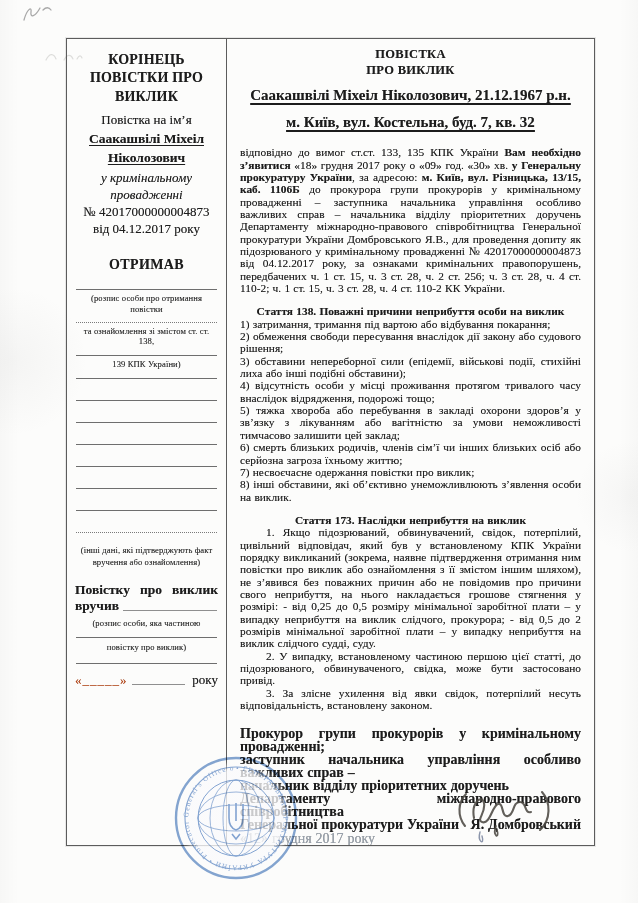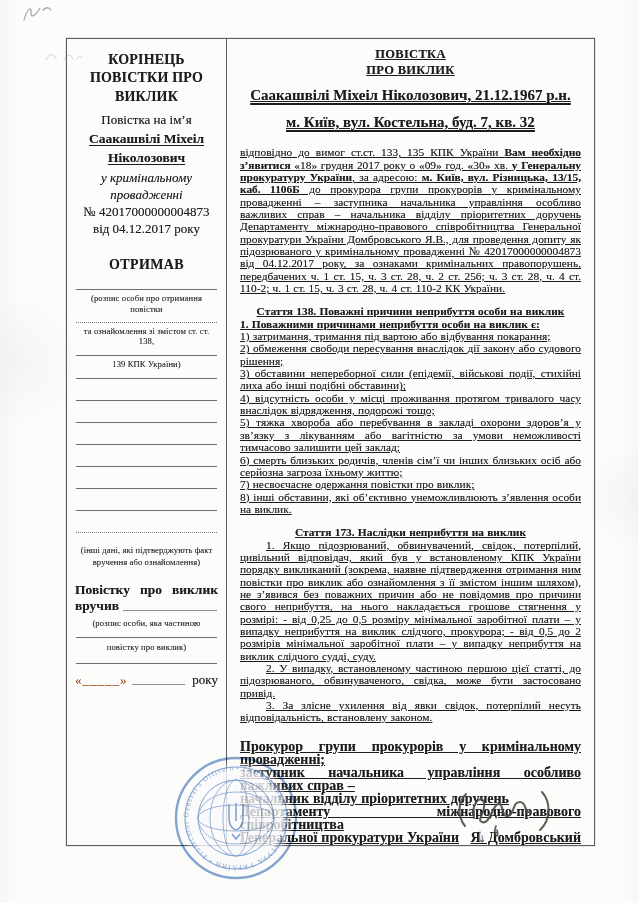--- a/index.html
+++ b/index.html
@@ -8,21 +8,21 @@
   .page{position:relative;width:638px;height:903px;margin:0 auto;background:#fcfcfb;overflow:hidden;color:#1c1c1c;}
   .scan-noise{position:absolute;inset:0;pointer-events:none;
     background:
       radial-gradient(circle at 2% 40%, rgba(120,120,120,.06), transparent 9%),
       radial-gradient(circle at 99% 55%, rgba(120,120,120,.05), transparent 7%),
       linear-gradient(90deg, rgba(0,0,0,.02), transparent 3%, transparent 97%, rgba(0,0,0,.02));}
   .doc-table{position:absolute;left:66px;top:38px;width:527px;height:806px;
     border:1.6px solid #5c5c5c;display:flex;box-shadow:0 0 0 1px rgba(90,90,90,.12);
     text-shadow:0 0 .4px rgba(20,20,20,.45);}
   .col-left{width:160px;border-right:1.6px solid #5c5c5c;padding:12px 8px 0 8px;box-sizing:border-box;text-align:center;}
-  .col-right{flex:1;padding:8px 13px 16px 13px;box-sizing:border-box;overflow:hidden;text-decoration:underline;}
+  .col-right{flex:1;padding:8px 13px 16px 13px;box-sizing:border-box;overflow:hidden;}
 
   
   .stub-title{font-weight:700;font-size:14px;line-height:1.32;letter-spacing:.2px;}
   .stub-sub{font-size:13px;margin-top:6px;}
   .stub-name{font-weight:700;font-size:13.5px;line-height:1.35;margin-top:2px;
     text-decoration:underline;text-decoration-thickness:1.4px;text-underline-offset:2px;}
   .stub-case{font-size:13px;line-height:1.3;margin-top:3px;font-style:italic;}
   .stub-num,.stub-date{font-size:13px;line-height:1.3;}
   .stub-received{font-weight:700;font-size:14px;margin-top:20px;letter-spacing:.4px;}
   .rule{height:0;border-bottom:1.2px solid #6e6e6e;margin:0 1px;}
@@ -130,21 +130,20 @@
     <div class="col-right">
       <div class="s-title">ПОВІСТКА</div>
       <div class="s-title">ПРО ВИКЛИК</div>
       <div class="s-name">Саакашвілі Міхеіл Ніколозович, 21.12.1967 р.н.</div>
       <div class="s-addr">м. Київ, вул. Костельна, буд. 7, кв. 32</div>
 
       <div class="bodytext">
         <div class="p"><span>відповідно до вимог ст.ст. 133, 135 КПК України </span><span class="b">Вам необхідно з’явитися </span><span>«18» грудня 2017 року о «09» год. «30» хв. </span><span class="b">у Генеральну прокуратуру України</span><span>, за адресою: </span><span class="b">м. Київ, вул. Різницька, 13/15, каб. 1106Б</span><span> до прокурора групи прокурорів у кримінальному провадженні – заступника начальника управління особливо важливих справ – начальника відділу пріоритетних доручень Департаменту міжнародно-правового співробітництва Генеральної прокуратури України Домбровського Я.В., для проведення допиту як підозрюваного у кримінальному провадженні № 42017000000004873 від 04.12.2017 року, за ознаками кримінальних правопорушень, передбачених ч. 1 ст. 15, ч. 3 ст. 28, ч. 2 ст. 256; ч. 3 ст. 28, ч. 4 ст. 110-2; ч. 1 ст. 15, ч. 3 ст. 28, ч. 4 ст. 110-2 КК України.</span></div>
 
         <div class="art-head">Стаття 138. Поважні причини неприбуття особи на виклик</div>
-        <div class="p art-intro">1. Поважними причинами неприбуття особи на виклик є:</div>
         <div>
             <div class="p">1) затримання, тримання під вартою або відбування покарання;</div>
             <div class="p">2) обмеження свободи пересування внаслідок дії закону або судового рішення;</div>
             <div class="p">3) обставини непереборної сили (епідемії, військові події, стихійні лиха або інші подібні обставини);</div>
             <div class="p">4) відсутність особи у місці проживання протягом тривалого часу внаслідок відрядження, подорожі тощо;</div>
             <div class="p">5) тяжка хвороба або перебування в закладі охорони здоров’я у зв’язку з лікуванням або вагітністю за умови неможливості тимчасово залишити цей заклад;</div>
             <div class="p">6) смерть близьких родичів, членів сім’ї чи інших близьких осіб або серйозна загроза їхньому життю;</div>
             <div class="p">7) несвоєчасне одержання повістки про виклик;</div>
             <div class="p">8) інші обставини, які об’єктивно унеможливлюють з’явлення особи на виклик.</div>
           </div>

